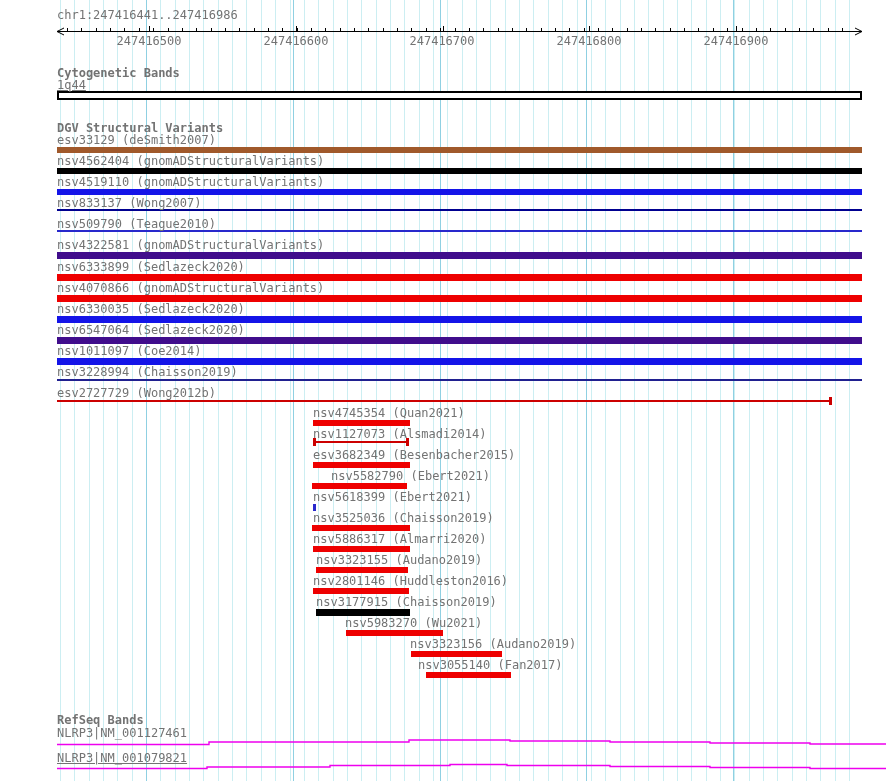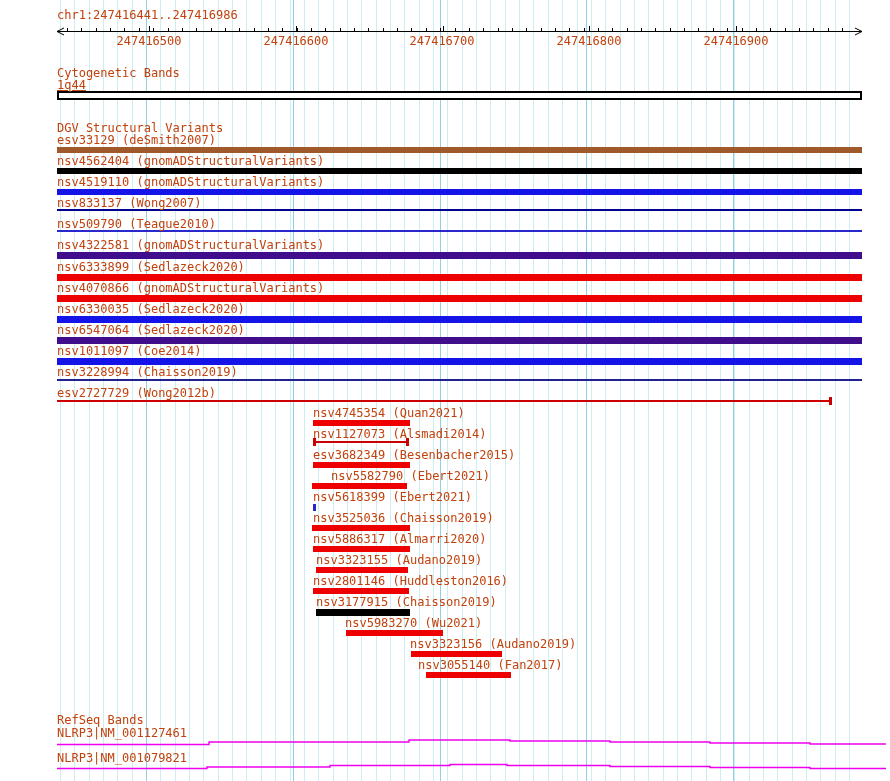--- a/index.html
+++ b/index.html
@@ -1,26 +1,26 @@
 <!DOCTYPE html>
 <html><head>
 <meta charset="utf-8">
 <style>
   html,body{margin:0;padding:0;background:#fff;}
   .canvas{
     position:relative;width:890px;height:781px;background:#ffffff;overflow:hidden;
     font-family:"DejaVu Sans Mono","Liberation Mono",monospace;
-    font-size:12px;line-height:12px;color:#c2410c;
+    font-size:12px;line-height:12px;color:#737373;
   }
   svg.layer{position:absolute;left:0;top:0;}
   #grid-svg{z-index:0;}
   #gene-svg{z-index:2;}
   #ruler-svg{z-index:3;}
   .txt{position:absolute;white-space:pre;z-index:3;}
-  .hdr{font-weight:normal;}
+  .hdr{font-weight:bold;}
   .band-box{position:absolute;box-sizing:border-box;background:#ffffff;border:2px solid #000;z-index:2;}
   .feature{position:absolute;z-index:2;}
   .ruler-label{position:absolute;transform:translateX(-50%);white-space:pre;z-index:3;}
 </style>
 </head>
 <body>
 
 <div class="canvas">
 
   <svg id="grid-svg" class="layer" width="890" height="781" shape-rendering="crispEdges">
@@ -270,21 +270,21 @@
         <div class="feature" style="left: 411px; top: 651px; width: 91px; height: 6px; background: rgb(238, 0, 0);"></div>
       </div>
       <div>
         <div class="txt" style="left: 418px; top: 659px;">nsv3055140 (Fan2017)</div>
         <div class="feature" style="left: 426px; top: 672px; width: 85px; height: 6px; background: rgb(238, 0, 0);"></div>
       </div>
     </div>
 
   <div class="txt hdr" id="refseq-header" style="left: 57px; top: 714px;">RefSeq Bands</div>
   <div class="txt" id="gene-label-0" style="left: 57px; top: 727px;">NLRP3|NM_001127461</div>
-  <div class="txt" id="gene-label-1" style="left: 57px; top: 752px;">NLRP3|NM_001079821</div>
+  <div class="txt" id="gene-label-1" style="left: 57px; top: 752px; text-decoration: underline;">NLRP3|NM_001079821</div>
 
   <div id="ruler-labels">
       <div class="ruler-label" style="left: 149px; top: 35px;">247416500</div>
       <div class="ruler-label" style="left: 296px; top: 35px;">247416600</div>
       <div class="ruler-label" style="left: 442px; top: 35px;">247416700</div>
       <div class="ruler-label" style="left: 589px; top: 35px;">247416800</div>
       <div class="ruler-label" style="left: 736px; top: 35px;">247416900</div>
     </div>
 </div>
 

